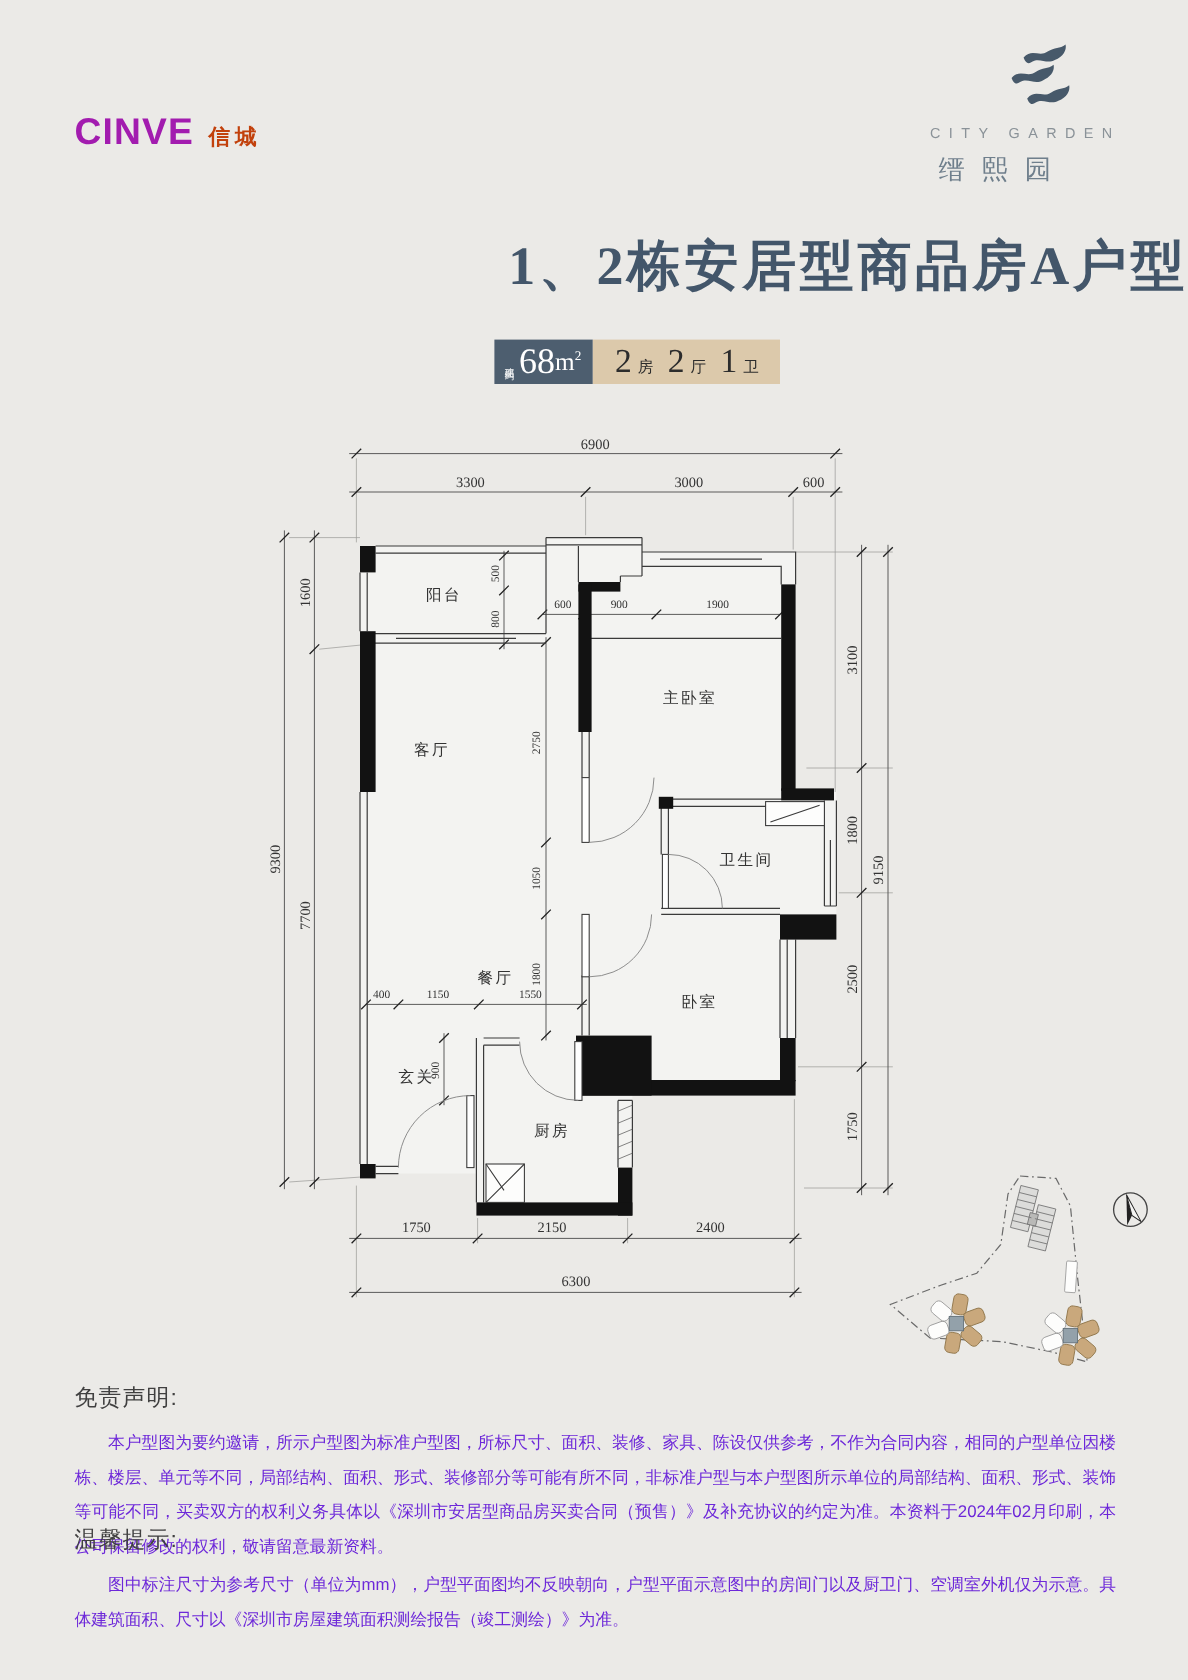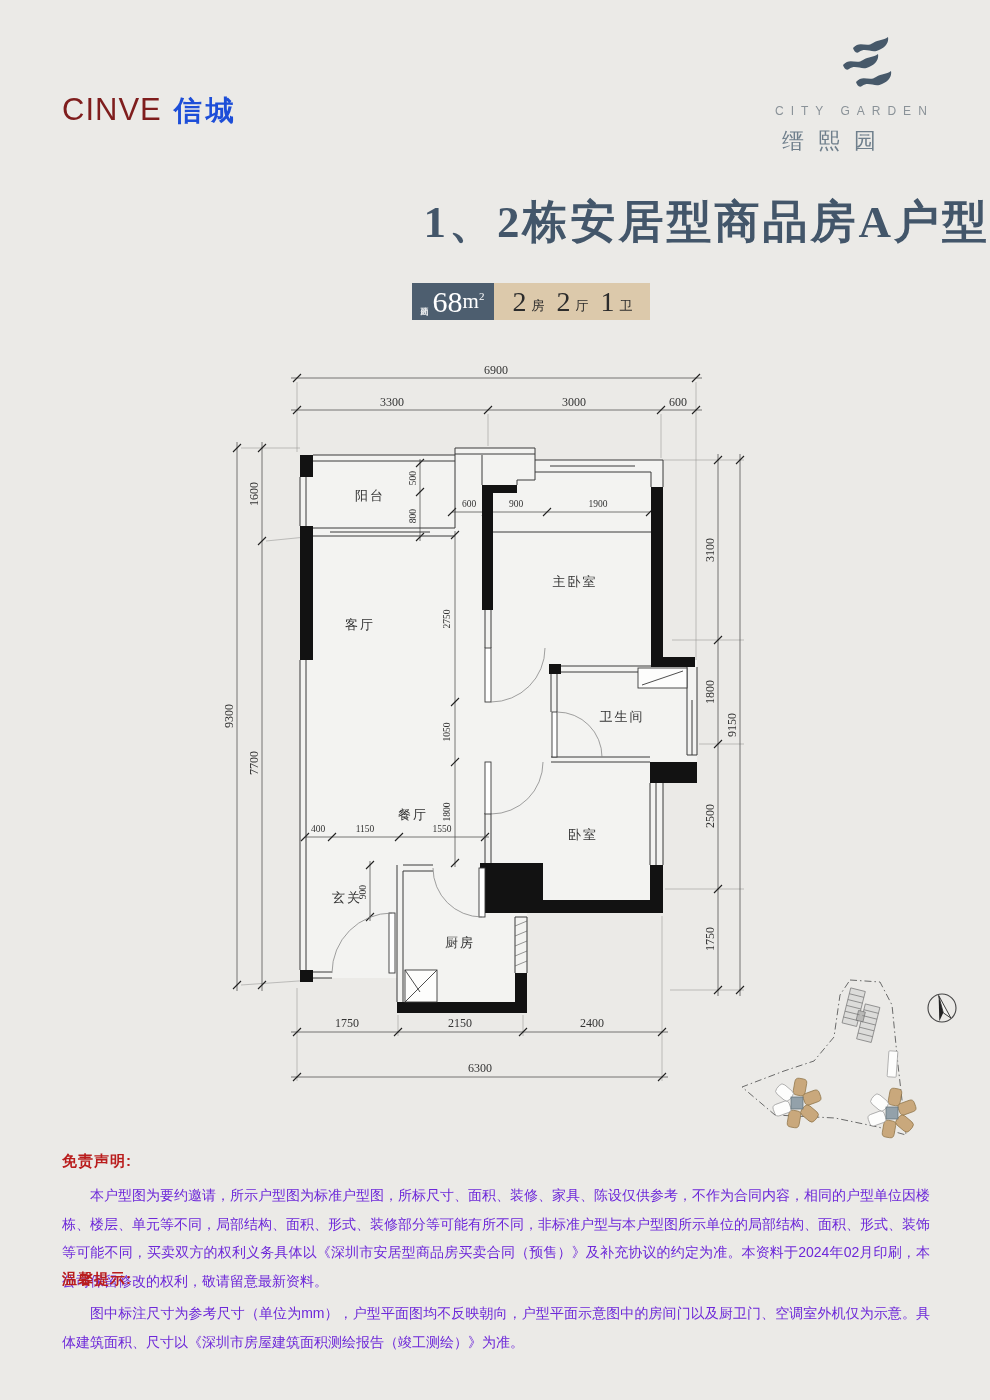--- a/index.html
+++ b/index.html
@@ -1,21 +1,21 @@
 <!DOCTYPE html>
 <html><head>
 <meta charset="utf-8">
 <style>
   html,body{margin:0;padding:0;}
   .page{position:relative;width:990px;height:1400px;background:#ebeae7;overflow:hidden;
         font-family:"Liberation Sans",sans-serif;color:#222;}
   
   .brand-left{position:absolute;left:62px;top:92px;display:flex;align-items:baseline;gap:12px;}
-  .brand-left .en{font-size:31px;font-weight:normal;color:#7f1d1d;letter-spacing:1px;}
-  .brand-left .cn{font-size:28px;color:#1d4ed8;font-weight:bold;letter-spacing:4px;}
+  .brand-left .en{font-size:31px;font-weight:bold;color:#a21caf;letter-spacing:1px;}
+  .brand-left .cn{font-size:18px;color:#c2410c;font-weight:bold;letter-spacing:4px;}
   .brand-right{position:absolute;left:768px;top:36px;width:205px;text-align:left;}
   .brand-right .waves{display:block;margin:0 auto;}
   .brand-right .en{font-size:12px;letter-spacing:7px;color:#8a9298;margin-top:10px;white-space:nowrap;text-indent:7px;}
   .brand-right .cn{font-size:22px;letter-spacing:14px;color:#6f7f8c;margin-top:8px;text-indent:14px;}
   
   .title{position:absolute;top:192px;left:0;width:100%;text-align:right;margin:0;
          font-family:"Liberation Serif","DejaVu Serif",serif;font-size:45px;font-weight:bold;
          color:#43566a;letter-spacing:3px;}
   .badge-row{position:absolute;top:283px;left:0;width:100%;display:flex;justify-content:center;padding-left:36px;}
   .badge-dark{display:flex;align-items:center;background:#4d5e6f;color:#fff;height:37px;padding:0 10px 0 8px;}
@@ -26,21 +26,21 @@
   .badge-beige{display:flex;align-items:center;background:#dcc9ab;color:#2c2c2c;height:37px;padding:0 18px;}
   .badge-beige .num{font-family:"Liberation Serif","DejaVu Serif",serif;font-size:28px;line-height:1;}
   .badge-beige .unit{font-size:13px;margin:8px 12px 0 5px;}
   .badge-beige .unit:last-child{margin-right:0;}
   
   #plan{position:absolute;left:220px;top:360px;}
   #plan text{font-family:"Liberation Serif","DejaVu Serif",serif;fill:#333;}
   #site{position:absolute;left:740px;top:975px;}
   
   .legal{position:absolute;left:62px;width:868px;color:#222;}
-  .legal h3{font-size:15px;margin:0 0 10px;color:#b91c1c;font-weight:bold;letter-spacing:1px;}
+  .legal h3{font-size:19px;margin:0 0 10px;color:#404040;font-weight:normal;letter-spacing:1px;}
   .legal p{font-size:14px;line-height:2.05;margin:0;text-indent:2em;text-align:justify;color:#6d28d9;}
   #disclaimer{top:1152px;}
   #tips{top:1270px;}
 </style>
 </head>
 <body>
 
 <div class="page">
 
   <div class="brand-left">

